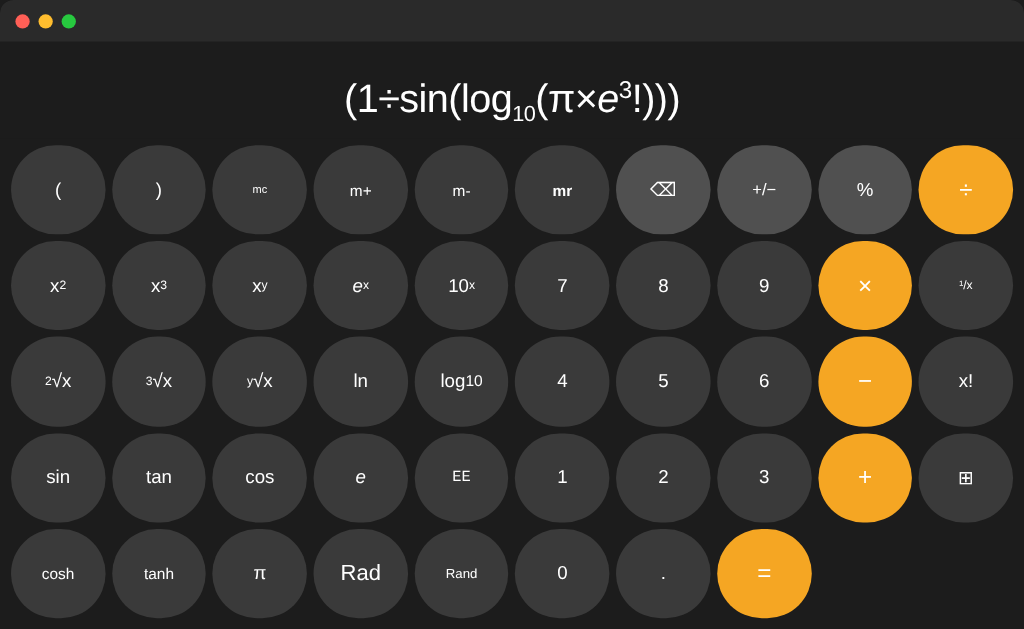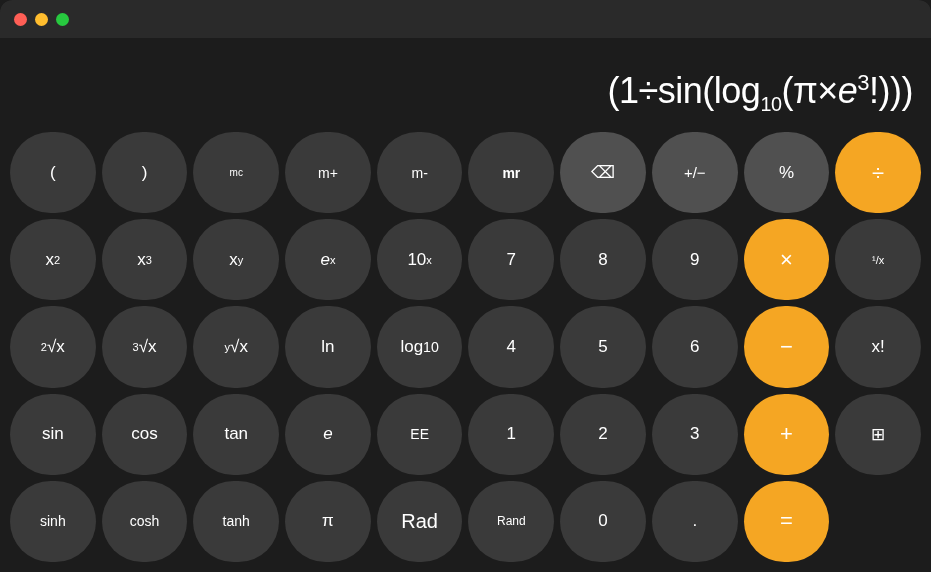--- a/index.html
+++ b/index.html
@@ -35,21 +35,21 @@
     }
     .tl-red { background: #ff5f56; }
     .tl-yellow { background: #ffbd2e; }
     .tl-green { background: #27c93f; }
 
     
     .display {
       background: #1c1c1c;
       display: flex;
       align-items: flex-end;
-      justify-content: flex-end;
+      justify-content: center;
       padding: 8px 18px 10px 18px;
       min-height: 88px;
       flex-shrink: 0;
     }
 
     .display-text {
       color: #ffffff;
       font-size: 36px;
       font-weight: 300;
       text-align: right;
@@ -142,32 +142,31 @@
     <button class="btn"><sup>3</sup>√x</button>
     <button class="btn"><sup>y</sup>√x</button>
     <button class="btn">ln</button>
     <button class="btn">log<sub>10</sub></button>
     <button class="btn">4</button>
     <button class="btn">5</button>
     <button class="btn">6</button>
     <button class="btn btn-operator">−</button>
     <button class="btn">x!</button>
     <button class="btn">sin</button>
+    <button class="btn">tan</button>
     <button class="btn">cos</button>
-    <button class="btn">tan</button>
     <button class="btn">
       <i>e</i>
     </button>
-    <button class="btn" style="font-size: 14px;">EE</button>
+    <button class="btn" style="font-size: 14px; font-family: Liberation Mono, monospace;">EE</button>
     <button class="btn">1</button>
     <button class="btn">2</button>
     <button class="btn">3</button>
     <button class="btn btn-operator">+</button>
     <button class="btn">⊞</button>
-    <button class="btn" style="font-size: 14px;">sinh</button>
     <button class="btn" style="font-size: 14px;">cosh</button>
     <button class="btn" style="font-size: 14px; text-align: center;">tanh</button>
     <button class="btn">π</button>
     <button class="btn" style="font-size: 20px;">Rad</button>
     <button class="btn" style="font-size: 12px;">Rand</button>
     <button class="btn">0</button>
     <button class="btn">.</button>
     <button class="btn btn-operator">=</button>
   </div>
 

